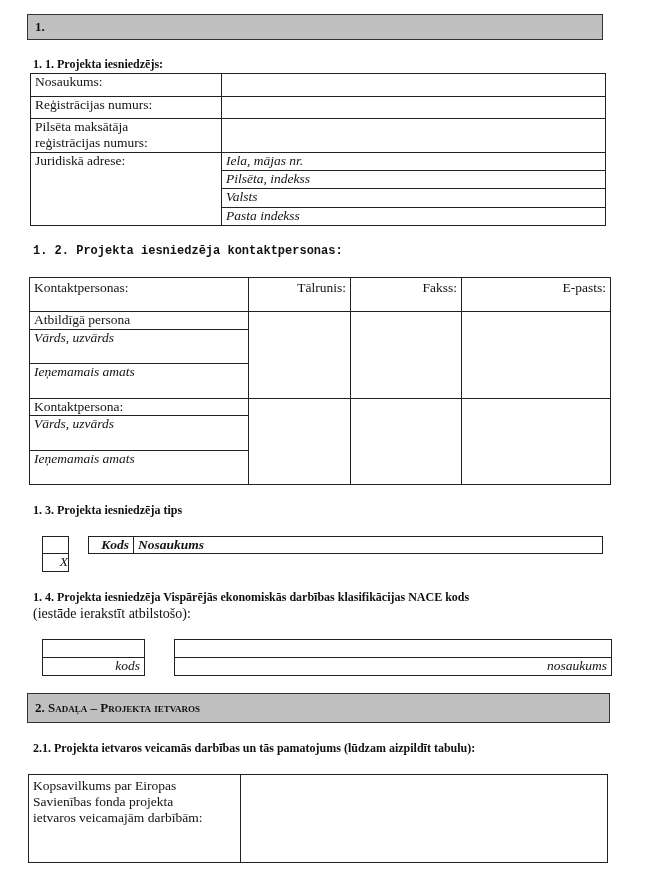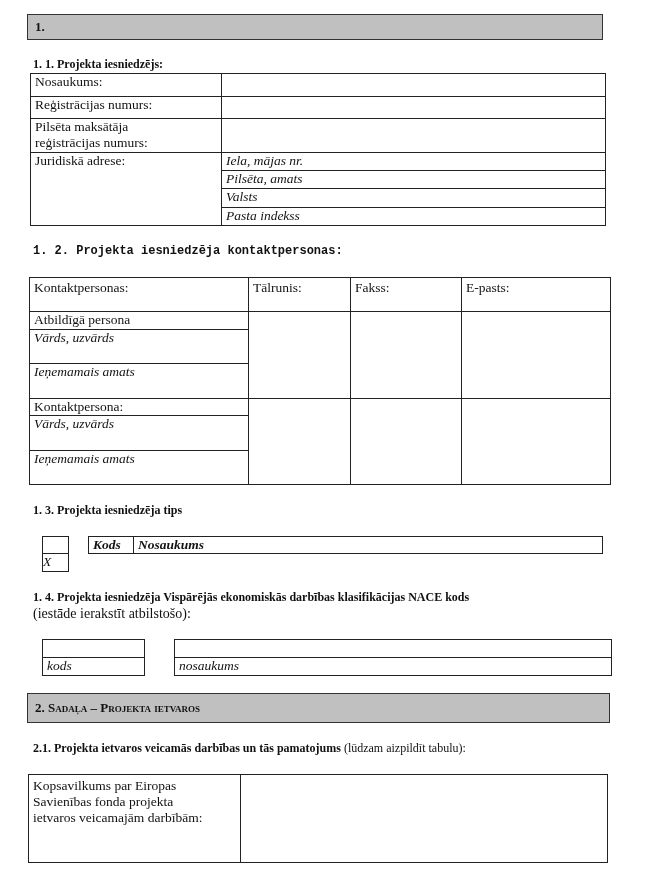--- a/index.html
+++ b/index.html
@@ -3,25 +3,25 @@
 <meta charset="utf-8">
 <style>
   html, body { margin: 0; padding: 0; background: #ffffff; }
   body { width: 645px; height: 871px; position: relative; overflow: hidden;
          font-family: "Liberation Serif", serif; color: #111; font-size: 13.5px; }
   .abs { position: absolute; }
   .section-bar { background: #c0c0c0; border: 1.5px solid #333; box-sizing: border-box;
                  font-weight: bold; font-size: 13px; padding-left: 7px; display: flex; align-items: center; }
   .section-bar .sc { font-variant: small-caps; }
   .heading { font-weight: bold; font-size: 12px; white-space: nowrap; }
-  .heading .normal { font-weight: normal; }
+  .heading .normal { font-weight: bold; }
   table { border-collapse: collapse; position: absolute; table-layout: fixed; }
   td { border: 1px solid #222; padding: 0 4px; vertical-align: top; font-size: 13.5px; line-height: 16px; box-sizing: border-box; }
   .it { font-style: italic; margin-top: 24px; }
-  .center { text-align: left; }
+  .center { text-align: right; }
   .bi { font-weight: bold; font-style: italic; }
 </style>
 </head>
 <body>
 
 <div class="abs section-bar" style="left:27px; top:14px; width:576px; height:26px;">
   <span>1.</span>&nbsp;
 </div>
 
 <div class="abs heading" style="left:33px; top:57px;">1. 1. Projekta iesniedzējs:</div>
@@ -41,21 +41,21 @@
   </tr>
   <tr style="height:34px">
     <td><span>Pilsēta maksātāja</span><br><span>reģistrācijas numurs:</span></td>
     <td></td>
   </tr>
   <tr style="height:18px">
     <td rowspan="4">Juridiskā adrese:</td>
     <td class="it">Iela, mājas nr.</td>
   </tr>
   <tr style="height:18px">
-        <td class="it">Pilsēta, amats</td>
+        <td class="it">Pilsēta, indekss</td>
       </tr>
   <tr style="height:19px">
         <td class="it">Valsts</td>
       </tr>
   <tr style="height:18px">
         <td class="it">Pasta indekss</td>
       </tr>
 </tbody>
   </table>
 

